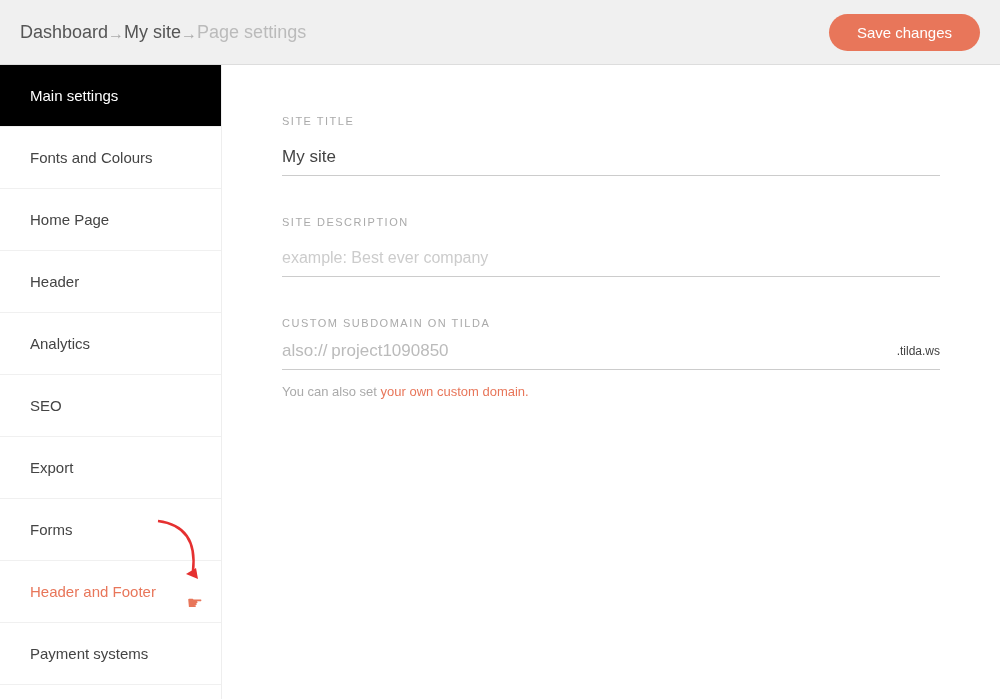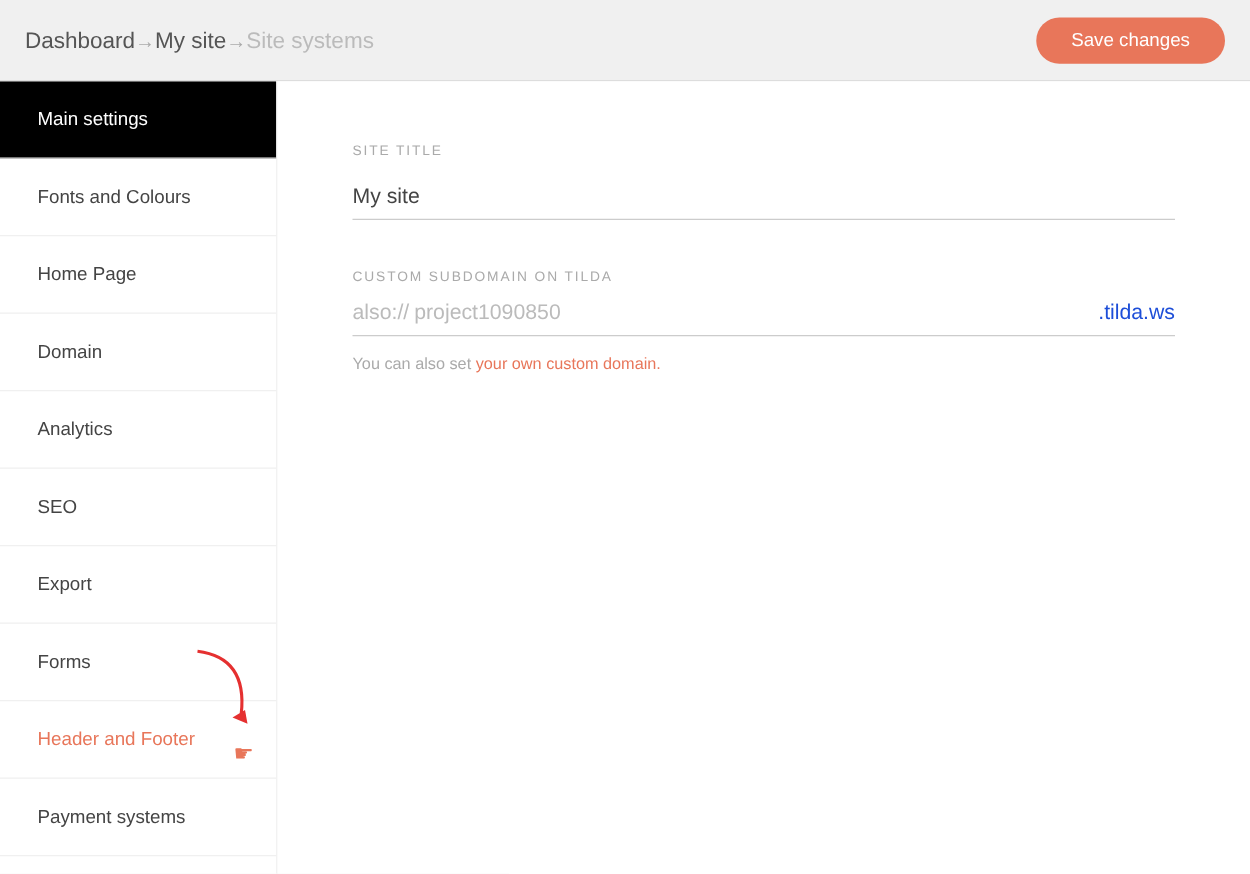--- a/index.html
+++ b/index.html
@@ -122,22 +122,22 @@
     }
     .subdomain-input {
       flex: 1;
       border: none;
       font-size: 17px;
       color: #bbb;
       background: transparent;
       outline: none;
     }
     .subdomain-suffix {
-      color: #1d4ed8;
-      font-size: 17px;
+      color: #404040;
+      font-size: 12px;
       white-space: nowrap;
     }
     .custom-domain-text {
       margin-top: 14px;
       font-size: 13px;
       color: #aaa;
     }
     .custom-domain-text a {
       color: #e8765a;
       text-decoration: none;
@@ -150,41 +150,41 @@
   </style>
 </head>
 <body>
 
 <div class="topbar">
   <div class="breadcrumb">
     <span class="dashboard">Dashboard</span>
     <span class="arrow">→</span>
     <span class="mysite">My site</span>
     <span class="arrow">→</span>
-    <span class="sitesettings">Site systems</span>
+    <span class="sitesettings">Page settings</span>
   </div>
   <div class="topbar-actions">
     <button class="btn-save">Save changes</button>
   </div>
 </div>
 
 <div class="main-layout">
 
   <nav class="sidebar">
     <div class="sidebar-item active">
       <span>Main settings</span>
     </div>
     <div class="sidebar-item">
       <span>Fonts and Colours</span>
     </div>
     <div class="sidebar-item">
       <span>Home Page</span>
     </div>
     <div class="sidebar-item">
-      <span>Domain</span>
+      <span>Header</span>
     </div>
     <div class="sidebar-item">
       <span>Analytics</span>
     </div>
     <div class="sidebar-item">
       <span>SEO</span>
     </div>
     <div class="sidebar-item">
       <span>Export</span>
     </div>
@@ -206,20 +206,24 @@
     </div>
   </nav>
 
   <div class="content">
 
     <div class="field-group">
       <div class="field-label">SITE TITLE</div>
       <input class="field-input" type="text" value="My site" style="">
     </div>
 
+    <div class="field-group">
+      <div class="field-label">SITE DESCRIPTION</div>
+      <input class="field-input" type="text" placeholder="example: Best ever company" style="">
+    </div>
 
     <div class="field-group">
       <div class="field-label">CUSTOM SUBDOMAIN ON TILDA</div>
       <div class="subdomain-row">
         <span class="subdomain-prefix">also://</span>
         <input class="subdomain-input" type="text" value="project1090850" style="">
         <span class="subdomain-suffix">.tilda.ws</span>
       </div>
       <p class="custom-domain-text">
         <span>You can also set </span>

